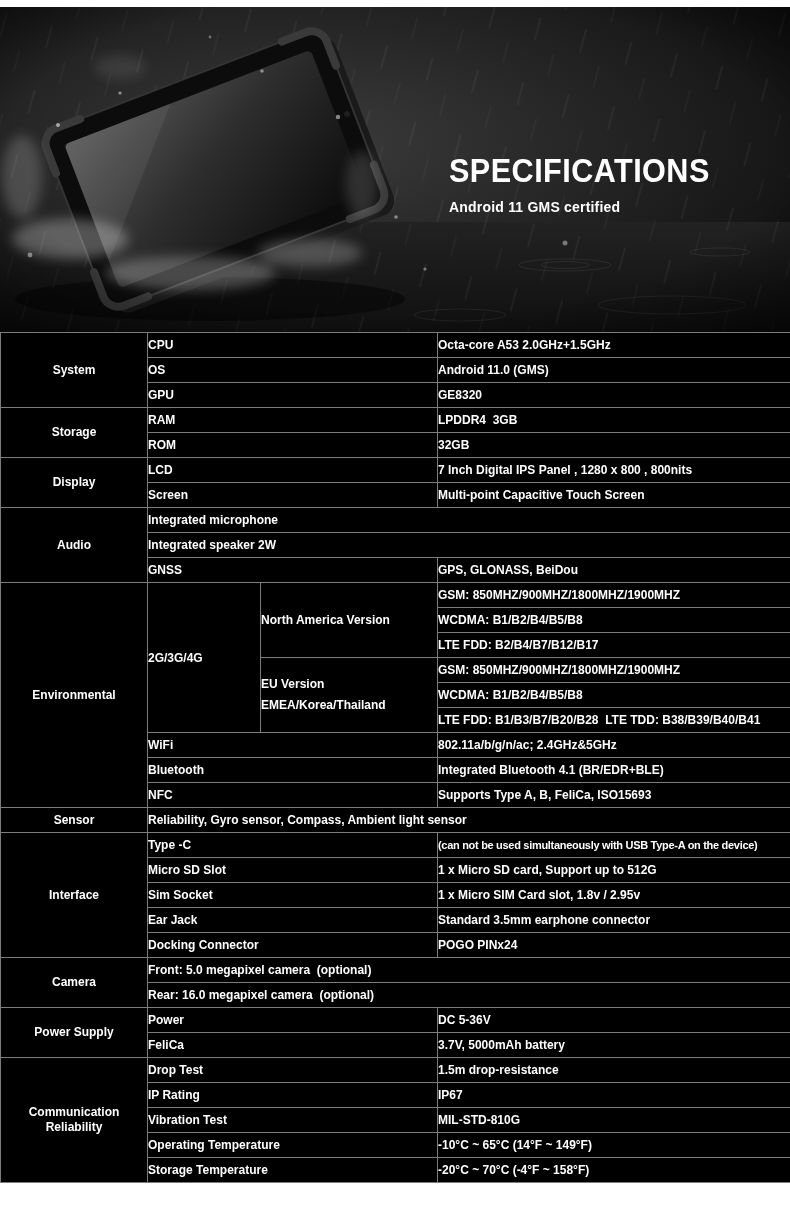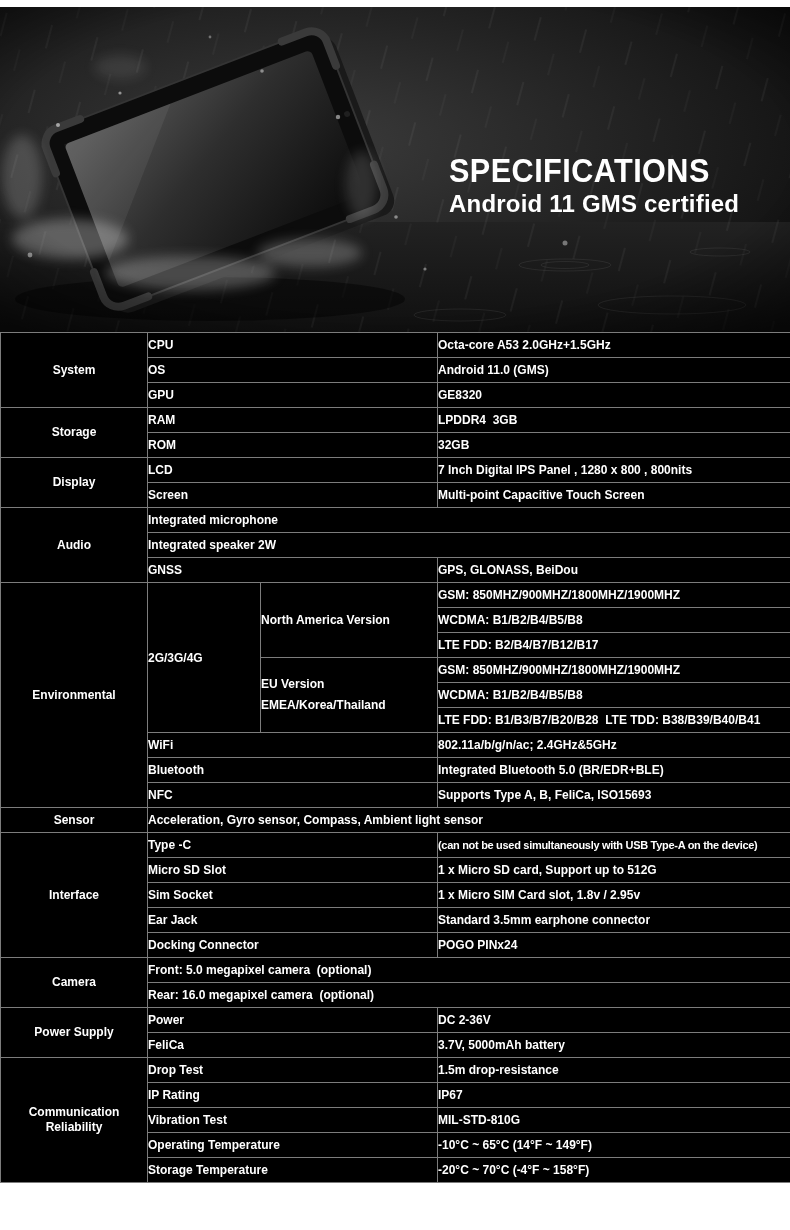--- a/index.html
+++ b/index.html
@@ -6,21 +6,21 @@
   body { width:790px; background:#ffffff; font-family:"Liberation Sans","DejaVu Sans",sans-serif; }
   .page { width:790px; height:1230px; background:#ffffff; display:flex; flex-direction:column; overflow:hidden; }
   .strip-top { height:7px; background:#ffffff; }
   .strip-bottom { flex:1; background:#ffffff; }
 
   .hero { position:relative; width:790px; height:325px; background:#111111; overflow:hidden; flex:0 0 auto;text-decoration:underline; }
   .hero svg { position:absolute; left:0; top:0; }
   .hero-text { position:absolute; left:449px; top:144px; z-index:2; color:#ffffff; }
   .hero-title { font-size:34px; font-weight:700; letter-spacing:0.5px; white-space:nowrap;
                 transform:scaleX(0.9); transform-origin:left top; }
-  .hero-sub { font-size:24px; font-weight:700; letter-spacing:0.2px; white-space:nowrap; }
+  .hero-sub { margin-top:9px; font-size:14px; font-weight:700; letter-spacing:0.2px; white-space:nowrap; }
 
   table.spec { width:790px; border-collapse:collapse; table-layout:fixed; background:#000000; flex:0 0 auto; }
   table.spec td { border:1px solid #7c7c7c; height:25px; padding:0; color:#ffffff;
                   font-size:12px; font-weight:700; vertical-align:middle; overflow:hidden; }
   td.cat { border-left:0; text-align:center; font-size:15px; line-height:1.25; padding:0 6px;border-radius:12px; }
   td.key { padding-left:16px; white-space:pre; }
   td.sub { padding-left:16px; white-space:pre;margin-top:32px; }
   td.variant { padding-left:28px; line-height:21px;margin-left:31px; }
   td.val { border-right:0; padding-left:11px; padding-right:4px; white-space:pre; }
   td.val.tight { font-size:11px; letter-spacing:-0.3px;margin-top:10px; }
@@ -194,30 +194,30 @@
       </tr>
       <tr>
         <td class="val">LTE FDD: B1/B3/B7/B20/B28  LTE TDD: B38/B39/B40/B41</td>
       </tr>
       <tr>
         <td class="key" colspan="2">WiFi</td>
         <td class="val">802.11a/b/g/n/ac; 2.4GHz&amp;5GHz</td>
       </tr>
       <tr>
         <td class="key" colspan="2">Bluetooth</td>
-        <td class="val">Integrated Bluetooth 5.0 (BR/EDR+BLE)</td>
+        <td class="val">Integrated Bluetooth 4.1 (BR/EDR+BLE)</td>
       </tr>
       <tr>
         <td class="key" colspan="2">NFC</td>
         <td class="val">Supports Type A, B, FeliCa, ISO15693</td>
       </tr>
 
       <tr>
         <td class="cat">Sensor</td>
-        <td class="full" colspan="3">Acceleration, Gyro sensor, Compass, Ambient light sensor</td>
+        <td class="full" colspan="3">Reliability, Gyro sensor, Compass, Ambient light sensor</td>
       </tr>
 
       <tr>
         <td class="cat" rowspan="5">Interface</td>
         <td class="key" colspan="2">Type -C</td>
         <td class="val tight">(can not be used simultaneously with USB Type-A on the device)</td>
       </tr>
       <tr>
         <td class="key" colspan="2">Micro SD Slot</td>
         <td class="val">1 x Micro SD card, Support up to 512G</td>
@@ -239,21 +239,21 @@
         <td class="cat" rowspan="2">Camera</td>
         <td class="full" colspan="3">Front: 5.0 megapixel camera  (optional)</td>
       </tr>
       <tr>
         <td class="full" colspan="3">Rear: 16.0 megapixel camera  (optional)</td>
       </tr>
 
       <tr>
         <td class="cat" rowspan="2">Power Supply</td>
         <td class="key" colspan="2">Power</td>
-        <td class="val">DC 2-36V</td>
+        <td class="val">DC 5-36V</td>
       </tr>
       <tr>
         <td class="key" colspan="2">FeliCa</td>
         <td class="val">3.7V, 5000mAh battery</td>
       </tr>
 
       <tr>
         <td class="cat" rowspan="5">Communication Reliability</td>
         <td class="key" colspan="2">Drop Test</td>
         <td class="val">1.5m drop-resistance</td>

